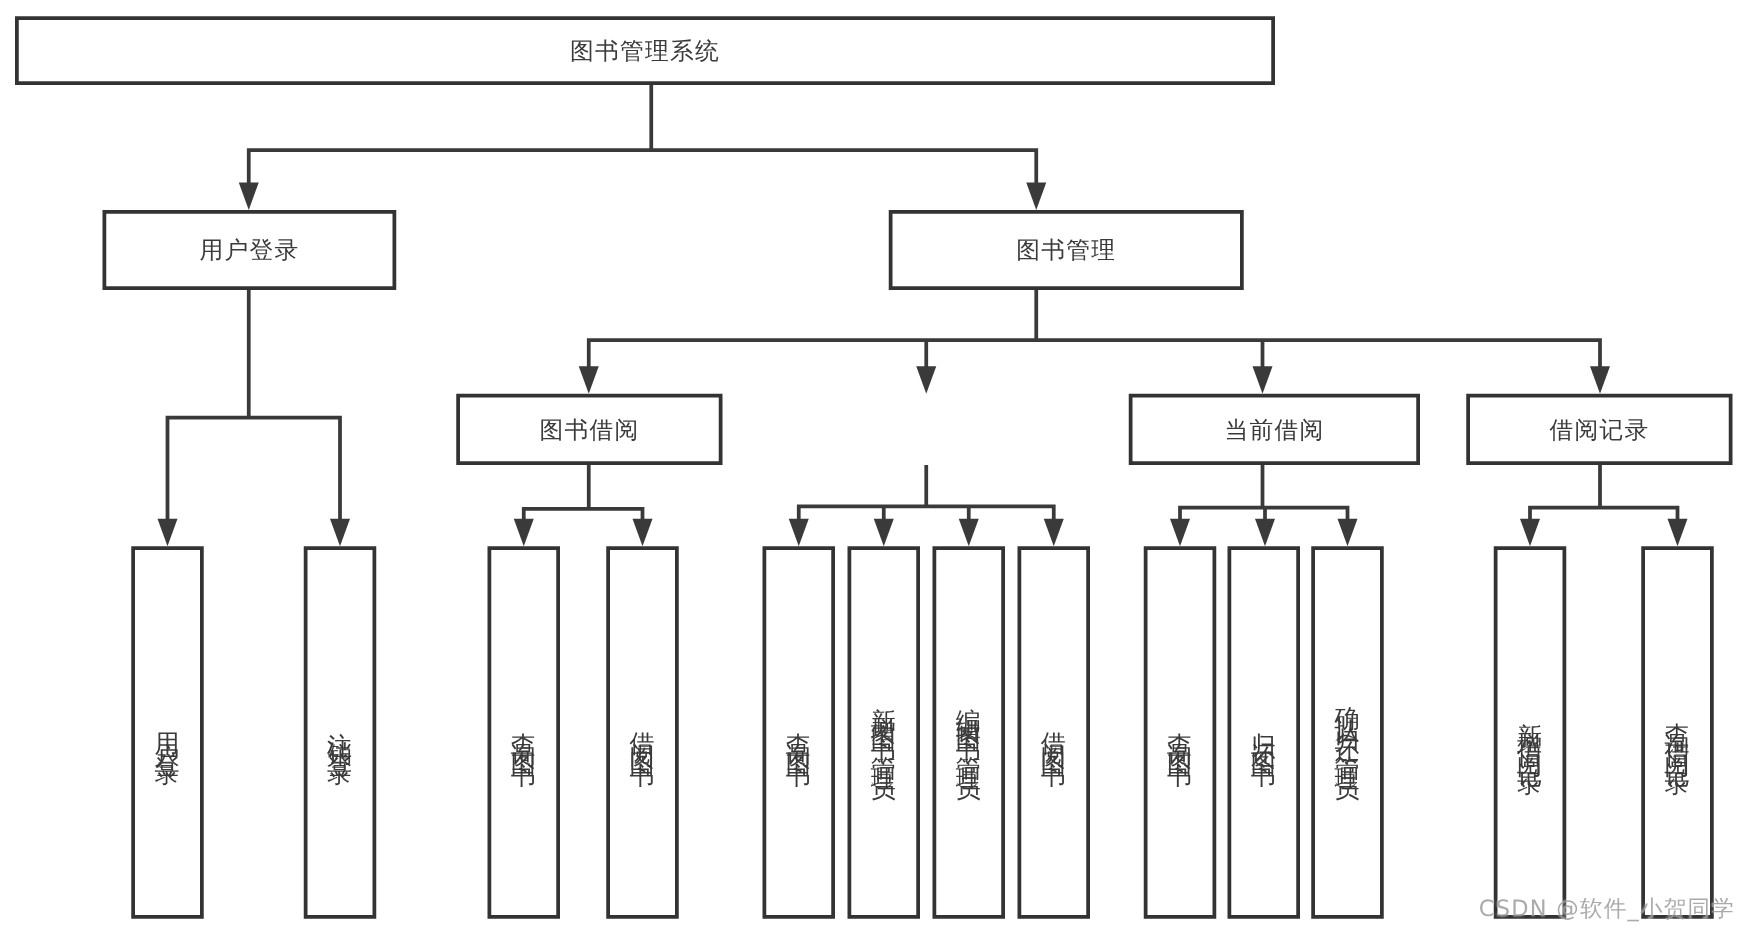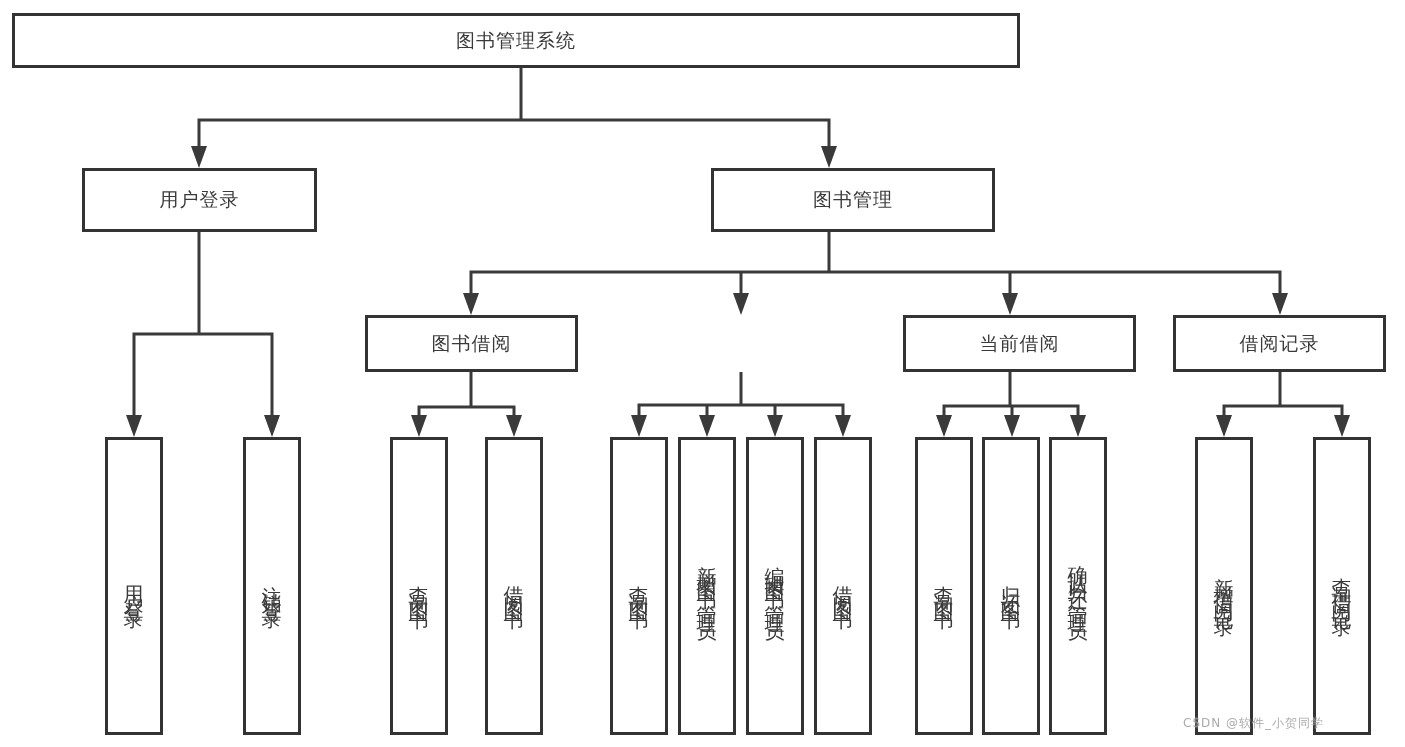--- a/index.html
+++ b/index.html
@@ -16,21 +16,21 @@
     font-size:19px; color:#3a3a3a; letter-spacing:1px;
     z-index:2;
   }
   .vtext {
     writing-mode:vertical-rl; text-orientation:mixed;
     font-size:20px; letter-spacing:8px; color:#3a3a3a;
     line-height:1;
   }
   .watermark {
     position:absolute; left:1183px; top:715px;
-    font-size:12px; color:#9c9c9c; opacity:0.85;
+    font-size:18px; color:#9c9c9c; opacity:0.85;
     letter-spacing:1px; z-index:5; white-space:nowrap;
     text-shadow:0 0 2px #ffffff;
   }
 </style>
 </head>
 <body>
 
 <div class="stage">
 
   <svg class="connectors" viewBox="0 0 1405 747" xmlns="http://www.w3.org/2000/svg">

